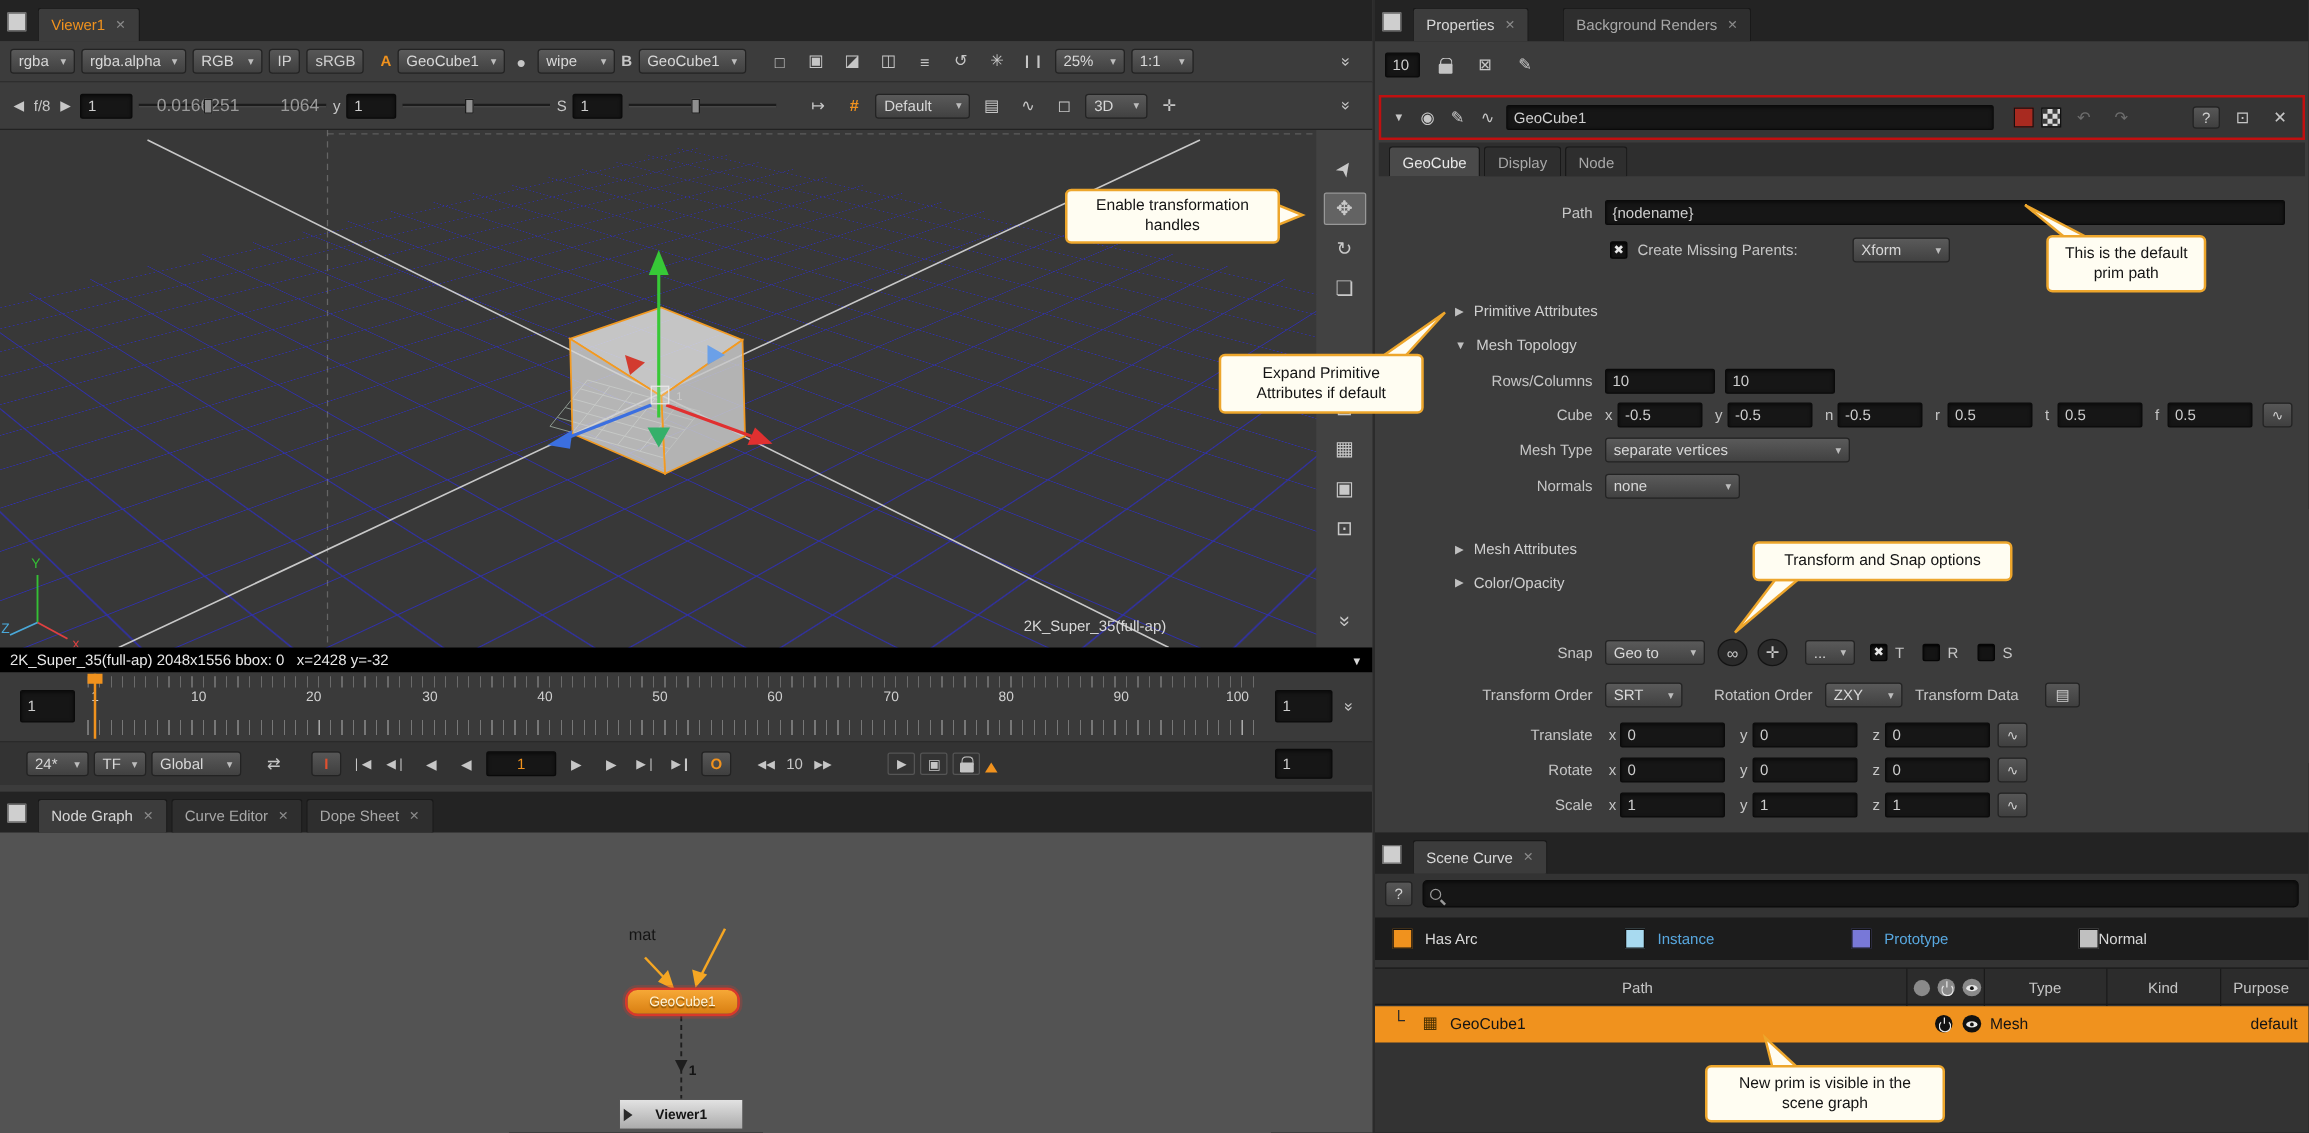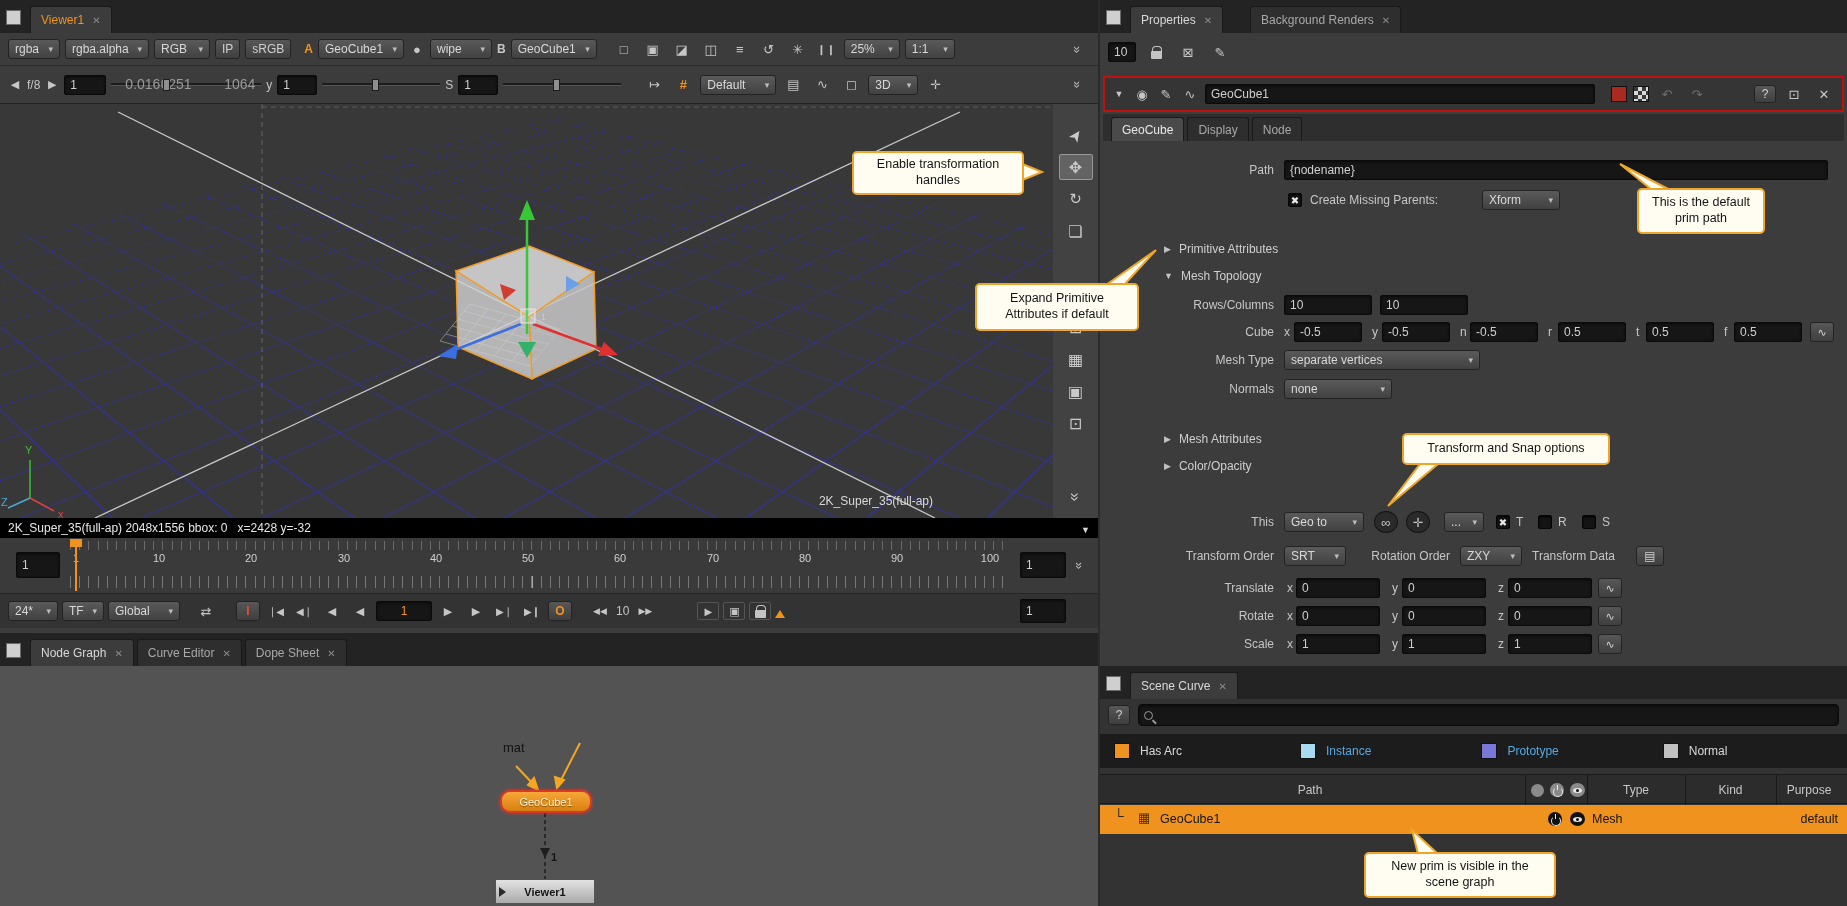--- a/index.html
+++ b/index.html
@@ -275,21 +275,21 @@
       <span class="p" style="left:990px;transform:translateX(-50%)">100</span>
     </div>
     <div class="p" style="left:75px;top:1px;width:2px;height:52px;background:#f0921e"></div>
     <div class="p" style="left:70px;top:1px;width:12px;height:8px;background:#f0921e"></div>
     <div class="fld" style="position:absolute;left:1020px;top:14px;width:46px;height:26px">
         <span>1</span>
       </div>
     <span class="ib i i-chevd" style="position:absolute;left:1068px;top:16px"></span>
   </div>
 
-  <div class="p" style="left:0;top:594px;width:1098px;height:34px;background:#333;display:flex;align-items:center;gap:4px;padding:0 8px">
+  <div class="p" style="left:0;top:594px;width:1098px;height:34px;background:#333;display:flex;align-items:center;gap:4px;padding:0 21px">
     <div class="dd" style="width:50px">
         <span>24*</span>
       </div>
     <div class="dd" style="width:42px">
         <span>TF</span>
       </div>
     <div class="dd" style="width:72px">
         <span>Global</span>
       </div>
     <span class="ib i i-loop" style="margin-left:10px"></span>
@@ -499,21 +499,21 @@
   <div class="sec" style="left:64px;top:432px">
     <span class="t">▶</span>
     <span>Mesh Attributes</span>
   </div>
   <div class="sec" style="left:64px;top:459px">
     <span class="t">▶</span>
     <span>Color/Opacity</span>
   </div>
 
   <div class="prow" style="top:512px">
-    <span class="rlab">This</span>
+    <span class="rlab">Snap</span>
     <div class="dd" style="position:absolute;left:184px;width:80px">
         <span>Geo to</span>
       </div>
     <span class="ib i i-inf" style="position:absolute;left:274px;top:-1px;width:24px;height:22px;background:#2a2a2a;border:1px solid #141414;border-radius:50%"></span>
     <span class="ib i i-cross" style="position:absolute;left:306px;top:-1px;width:24px;height:22px;background:#2a2a2a;border:1px solid #141414;border-radius:50%"></span>
     <div class="dd" style="position:absolute;left:344px;width:40px">
         <span>...</span>
       </div>
     <span class="cbx on" style="position:absolute;left:396px;top:3px"></span>
     <span class="lbl" style="position:absolute;left:416px;line-height:20px">T</span>
@@ -605,21 +605,21 @@
   </div>
 
   <div class="p" style="left:0;top:68px;width:747px;height:34px;background:#1c1c1c;display:flex;align-items:center">
     <span class="swatch" style="background:#f0921e;margin-left:14px"></span>
     <span class="lbl" style="margin-left:10px;color:#d8d8d8">Has Arc</span>
     <span class="swatch" style="background:#a8daf0;margin-left:118px"></span>
     <span class="lbl" style="margin-left:10px;color:#58a8e0">Instance</span>
     <span class="swatch" style="background:#7878d8;margin-left:110px"></span>
     <span class="lbl" style="margin-left:10px;color:#58a8e0">Prototype</span>
     <span class="swatch" style="background:#c0c0c0;margin-left:104px"></span>
-    <span class="lbl" style="margin-left:10px;color:#d8d8d8">Normal</span>
+    <span class="lbl" style="color:#d8d8d8">Normal</span>
   </div>
 
   <div class="p" style="left:0;top:108px;width:747px;height:30px;background:#2c2c2c;border-top:1px solid #1a1a1a;border-bottom:1px solid #1a1a1a">
     <span class="p lbl" style="left:0;width:420px;text-align:center;line-height:30px">Path</span>
     <span class="gcirc" style="position:absolute;left:431px;top:9px"></span>
     <span class="pwr" style="position:absolute;left:450px;top:8px;background:#8a8a8a"></span>
     <span class="eye" style="position:absolute;left:470px;top:8px;background:#8a8a8a"></span>
     <span class="p lbl" style="left:487px;width:98px;text-align:center;line-height:30px">Type</span>
     <span class="p lbl" style="left:585px;width:91px;text-align:center;line-height:30px">Kind</span>
     <span class="p lbl" style="left:676px;width:66px;text-align:center;line-height:30px">Purpose</span>

